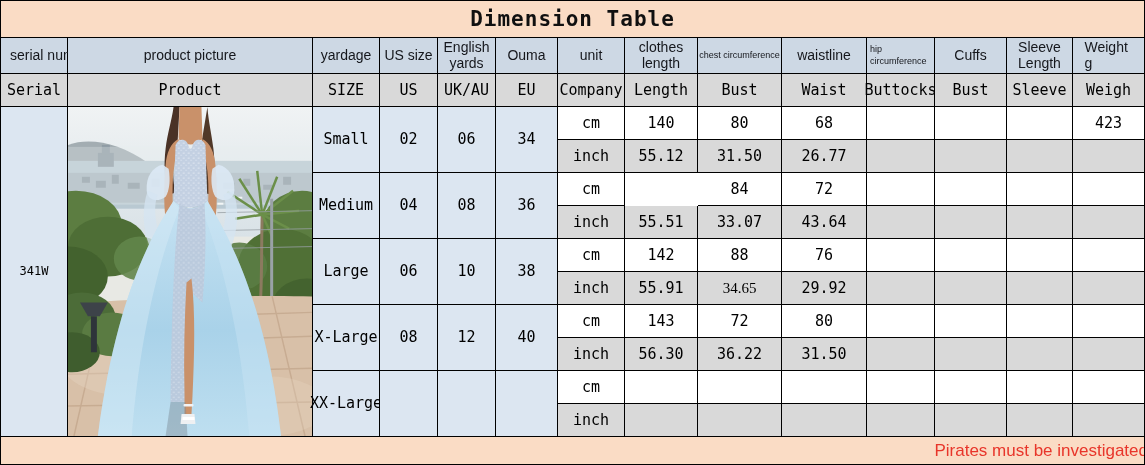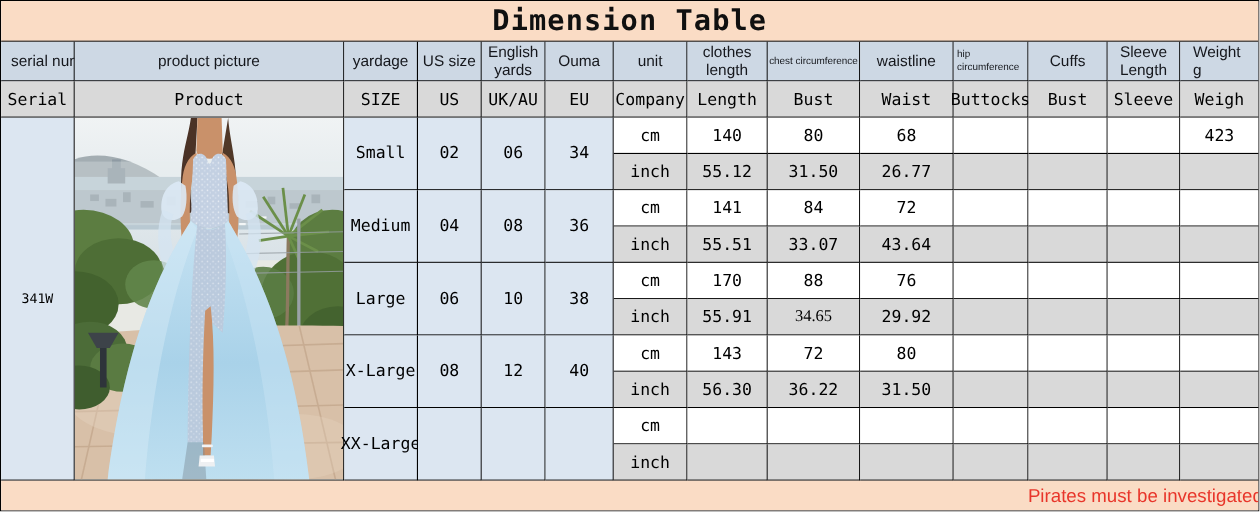--- a/index.html
+++ b/index.html
@@ -15,21 +15,21 @@
     overflow: hidden; background: #fff;
   }
   .title-bar {
     flex: 0 0 37px;
     background: var(--peach, #FADCC5);
     border-bottom: 1px solid #000;
     display: flex; align-items: center; justify-content: center;
   }
   .title-text {
     font-family: "DejaVu Sans Mono", "Liberation Mono", monospace;
-    font-weight: bold; font-size: 26px; letter-spacing: 1px; color: #101010;
+    font-weight: bold; font-size: 21px; letter-spacing: 1px; color: #101010;
   }
   .grid {
     flex: 0 0 399px;
     display: grid; width: 1145px;
     grid-template-columns: 67px 245px 67px 58px 58px 62px 67px 73px 84px 85px 68px 72px 66px 72px;
     grid-template-rows: 36px 33px repeat(10, 33px);
   }
   .cell {
     border-right: 1px solid #000; border-bottom: 1px solid #000;
     display: flex; align-items: center; justify-content: center;
@@ -252,41 +252,40 @@
       <div class="cell gray mono" style="grid-area: 4 / 10;">26.77</div>
       <div class="cell gray mono" style="grid-area: 4 / 11;"></div>
       <div class="cell gray mono" style="grid-area: 4 / 12;"></div>
       <div class="cell gray mono" style="grid-area: 4 / 13;"></div>
       <div class="cell gray mono" style="grid-area: 4 / 14;"></div>
       <div class="cell blue mono" style="grid-area: 5 / 3 / span 2 / span 1;">Medium</div>
       <div class="cell blue mono" style="grid-area: 5 / 4 / span 2 / span 1;">04</div>
       <div class="cell blue mono" style="grid-area: 5 / 5 / span 2 / span 1;">08</div>
       <div class="cell blue mono" style="grid-area: 5 / 6 / span 2 / span 1;">36</div>
       <div class="cell white mono" style="grid-area: 5 / 7;">cm</div>
-      <div class="cell white mono" style="grid-area: 5 / 8;">141</div>
       <div class="cell white mono" style="grid-area: 5 / 9;">84</div>
       <div class="cell white mono" style="grid-area: 5 / 10;">72</div>
       <div class="cell white mono" style="grid-area: 5 / 11;"></div>
       <div class="cell white mono" style="grid-area: 5 / 12;"></div>
       <div class="cell white mono" style="grid-area: 5 / 13;"></div>
       <div class="cell white mono" style="grid-area: 5 / 14;"></div>
       <div class="cell gray mono" style="grid-area: 6 / 7;">inch</div>
       <div class="cell gray mono" style="grid-area: 6 / 8;">55.51</div>
       <div class="cell gray mono" style="grid-area: 6 / 9;">33.07</div>
       <div class="cell gray mono" style="grid-area: 6 / 10;">43.64</div>
       <div class="cell gray mono" style="grid-area: 6 / 11;"></div>
       <div class="cell gray mono" style="grid-area: 6 / 12;"></div>
       <div class="cell gray mono" style="grid-area: 6 / 13;"></div>
       <div class="cell gray mono" style="grid-area: 6 / 14;"></div>
       <div class="cell blue mono" style="grid-area: 7 / 3 / span 2 / span 1;">Large</div>
       <div class="cell blue mono" style="grid-area: 7 / 4 / span 2 / span 1;">06</div>
       <div class="cell blue mono" style="grid-area: 7 / 5 / span 2 / span 1;">10</div>
       <div class="cell blue mono" style="grid-area: 7 / 6 / span 2 / span 1;">38</div>
       <div class="cell white mono" style="grid-area: 7 / 7;">cm</div>
-      <div class="cell white mono" style="grid-area: 7 / 8;">170</div>
+      <div class="cell white mono" style="grid-area: 7 / 8;">142</div>
       <div class="cell white mono" style="grid-area: 7 / 9;">88</div>
       <div class="cell white mono" style="grid-area: 7 / 10;">76</div>
       <div class="cell white mono" style="grid-area: 7 / 11;"></div>
       <div class="cell white mono" style="grid-area: 7 / 12;"></div>
       <div class="cell white mono" style="grid-area: 7 / 13;"></div>
       <div class="cell white mono" style="grid-area: 7 / 14;"></div>
       <div class="cell gray mono" style="grid-area: 8 / 7;">inch</div>
       <div class="cell gray mono" style="grid-area: 8 / 8;">55.91</div>
       <div class="cell gray mono" style="grid-area: 8 / 9; font-family: Liberation Serif, serif;">34.65</div>
       <div class="cell gray mono" style="grid-area: 8 / 10;">29.92</div>

